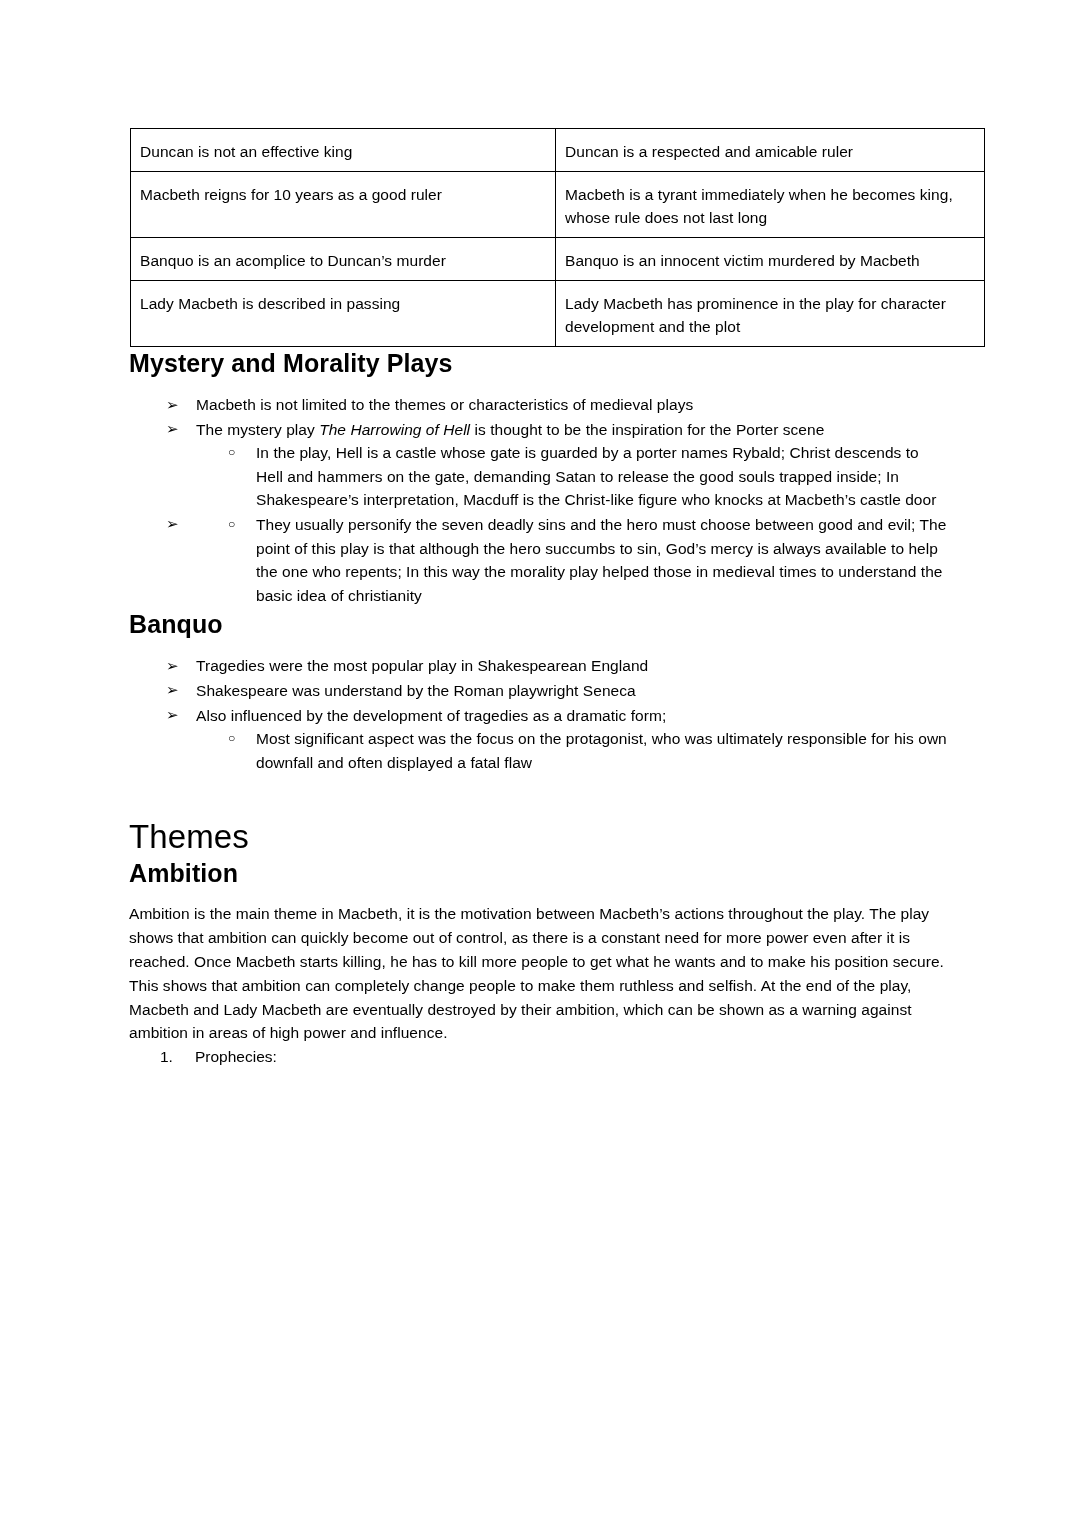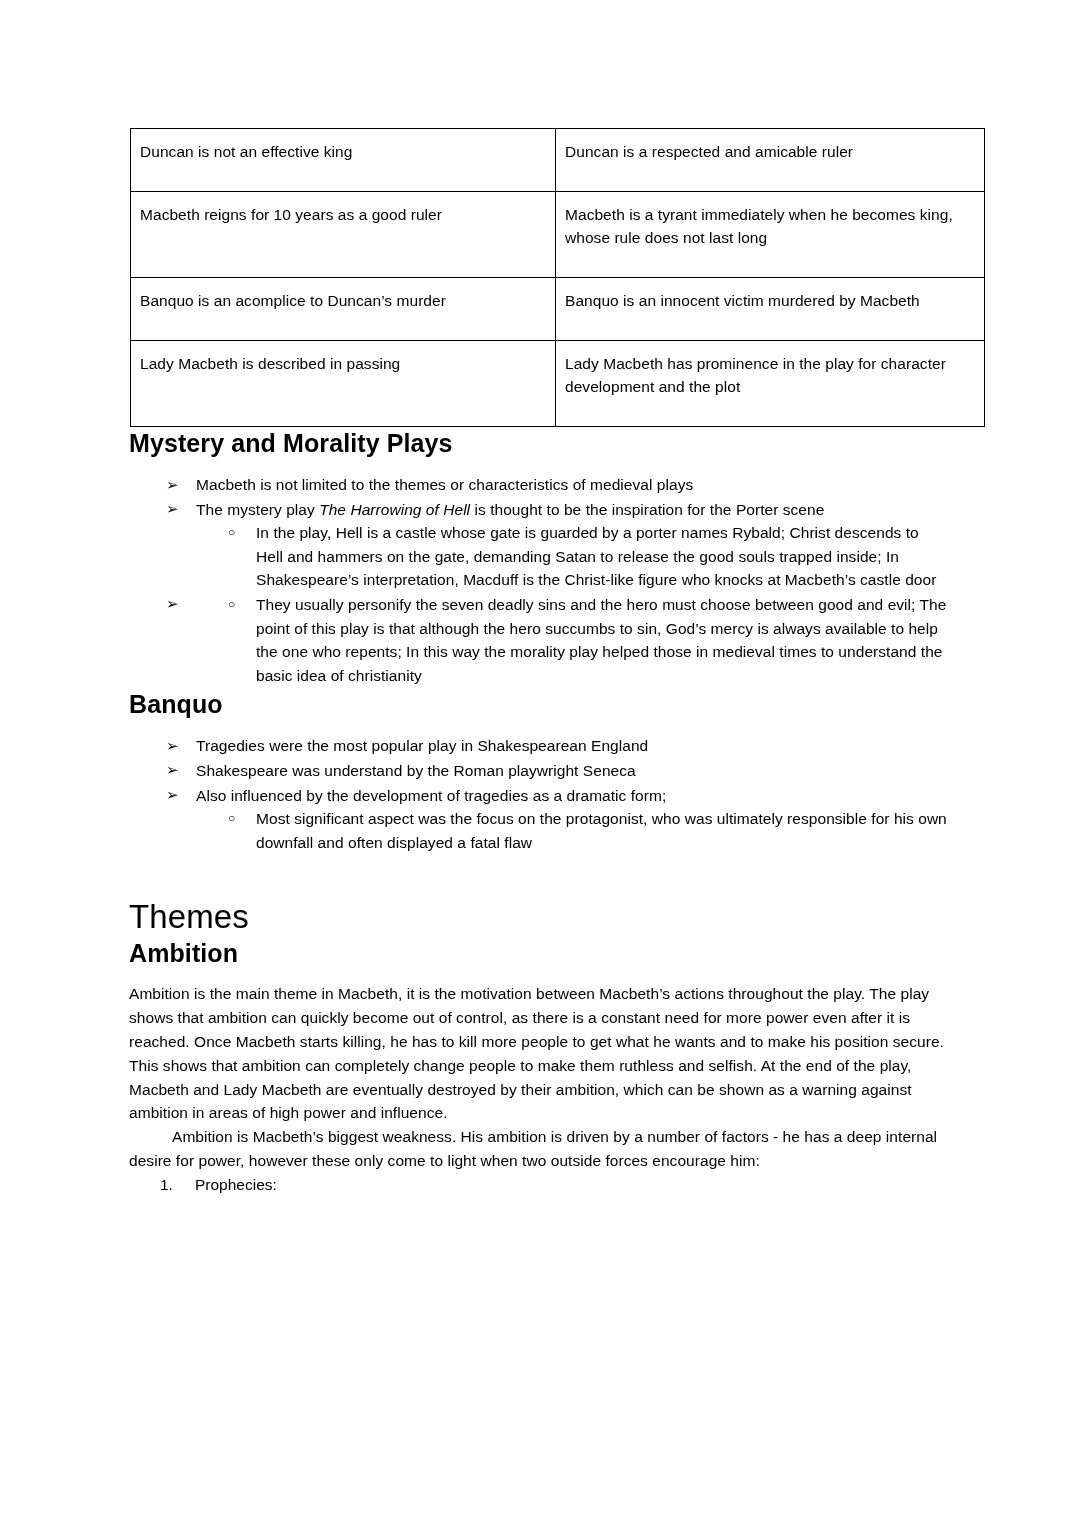--- a/index.html
+++ b/index.html
@@ -32,21 +32,21 @@
   
   table.compare {
     border-collapse: collapse;
     width: 816px;
     table-layout: fixed;
     margin: 0 0 0 1px;
   }
   table.compare td {
     border: 1.6px solid #000000;
     vertical-align: top;
-    padding: 11px 9px 28px 9px;
+    padding: 11px 9px 8px 9px;
     font-size: 15.5px;
     line-height: 23px;
     letter-spacing: 0.05px;
   }
   table.compare td.c1 { width: 406px; }
   table.compare td.c2 { width: 410px; }
 
   
   h1.title-big {
     font-size: 33px;
@@ -214,21 +214,20 @@
         </ul>
       </li>
     </ul>
 
     <h1 class="title-big">Themes</h1>
 
     <h2 class="head h-ambition">Ambition</h2>
 
     <p class="body">Ambition is the main theme in Macbeth, it is the motivation between Macbeth’s actions throughout the play. The play shows that ambition can quickly become out of control, as there is a constant need for more power even after it is reached. Once Macbeth starts killing, he has to kill more people to get what he wants and to make his position secure. This shows that ambition can completely change people to make them ruthless and selfish. At the end of the play, Macbeth and Lady Macbeth are eventually destroyed by their ambition, which can be shown as a warning against ambition in areas of high power and influence.</p>
 
-    <p class="body indented">Ambition is Macbeth’s biggest weakness. His ambition is driven by a number of factors - he has a deep internal desire for power, however these only come to light when two outside forces encourage him:</p>
 
     <ol class="numlist">
       <li>
         <span class="mk">1.</span>
         <span>Prophecies:</span>
       </li>
     </ol>
 
   </div>
 </div>

